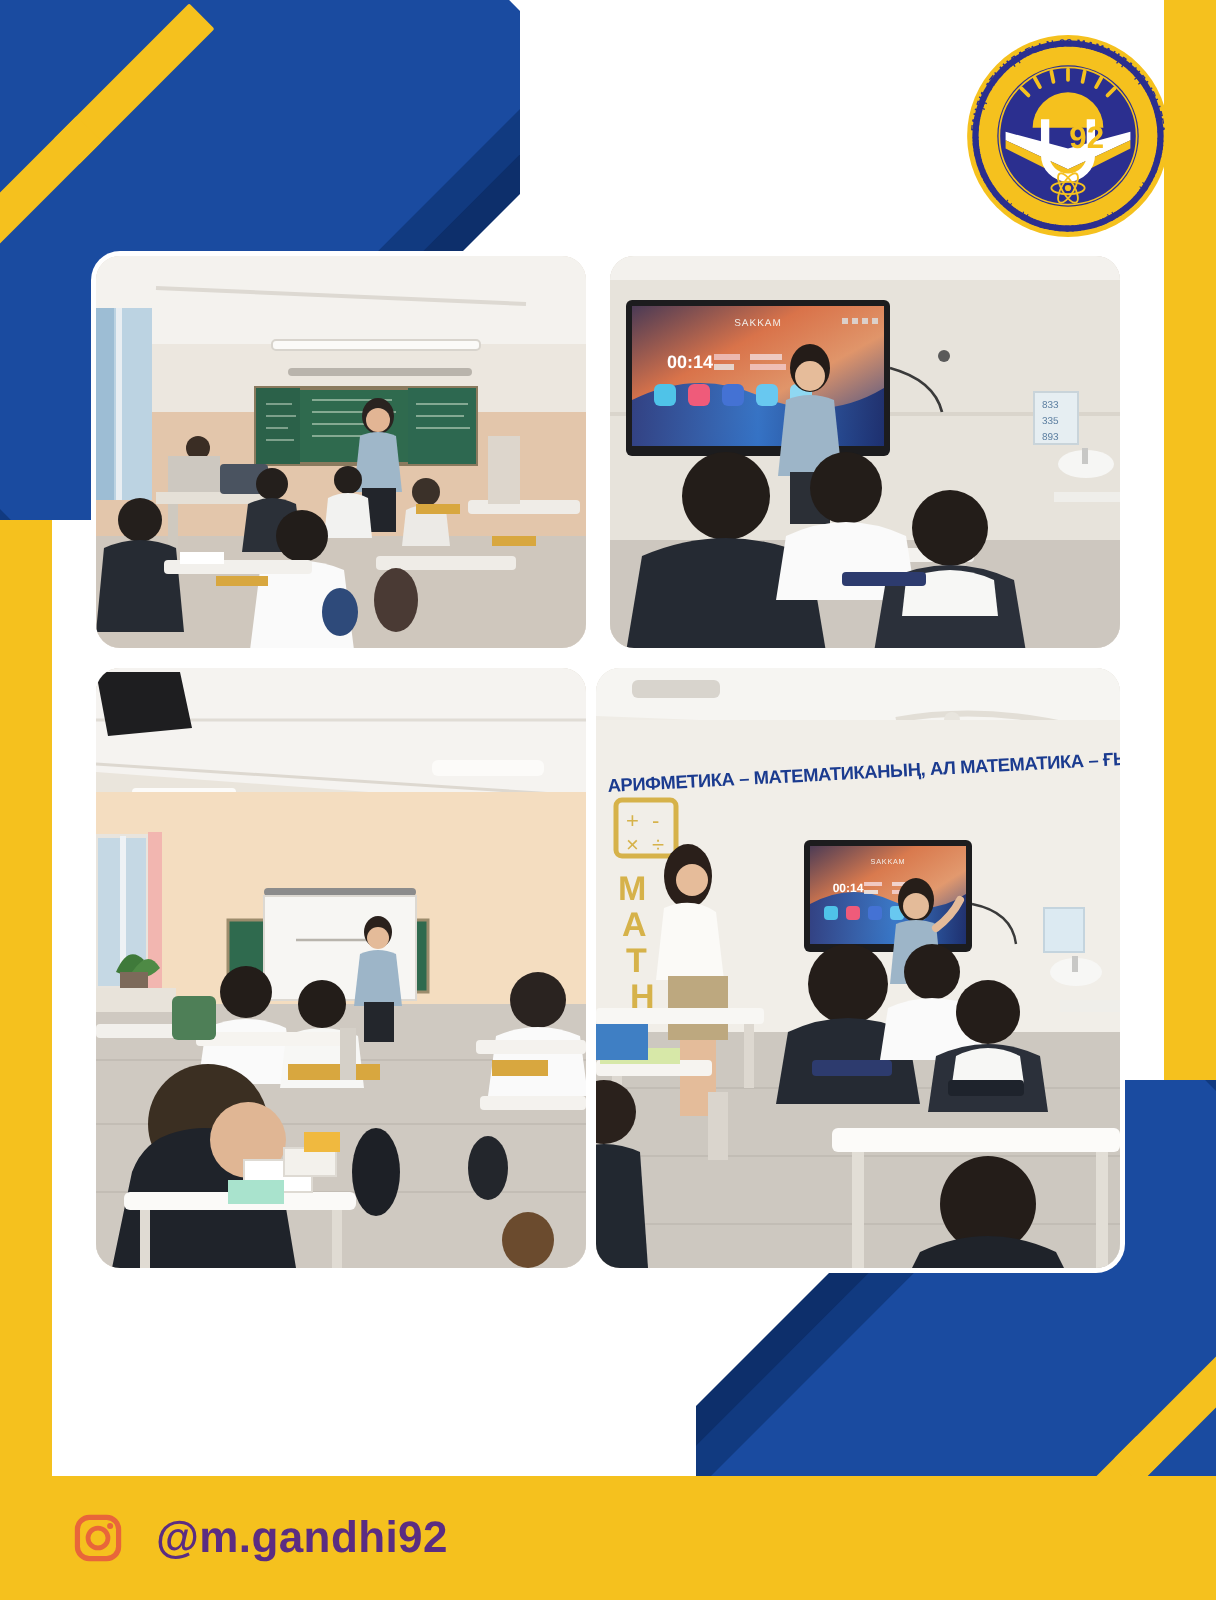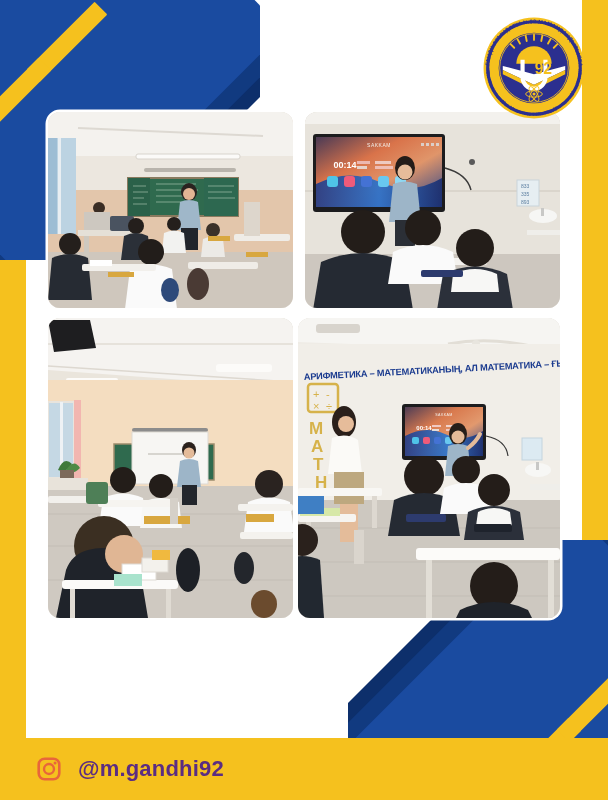--- a/index.html
+++ b/index.html
@@ -74,21 +74,21 @@
   #logo-wrap {
     position: absolute;
     top: 16px; right: 22px;
     width: 104px; height: 104px;
     z-index: 40;
   }
 
   
   #grid {
     position: absolute;
-    left: 48px; top: 112px;
+    left: 48px; top: 128px;
     width: 476px; height: 506px;
     z-index: 20;
   }
   .photo {
     position: absolute;
     border-radius: 12px;
     overflow: hidden;
     background: #d9d4cc;
     box-shadow: 0 0 0 2.5px #ffffff;
   }

